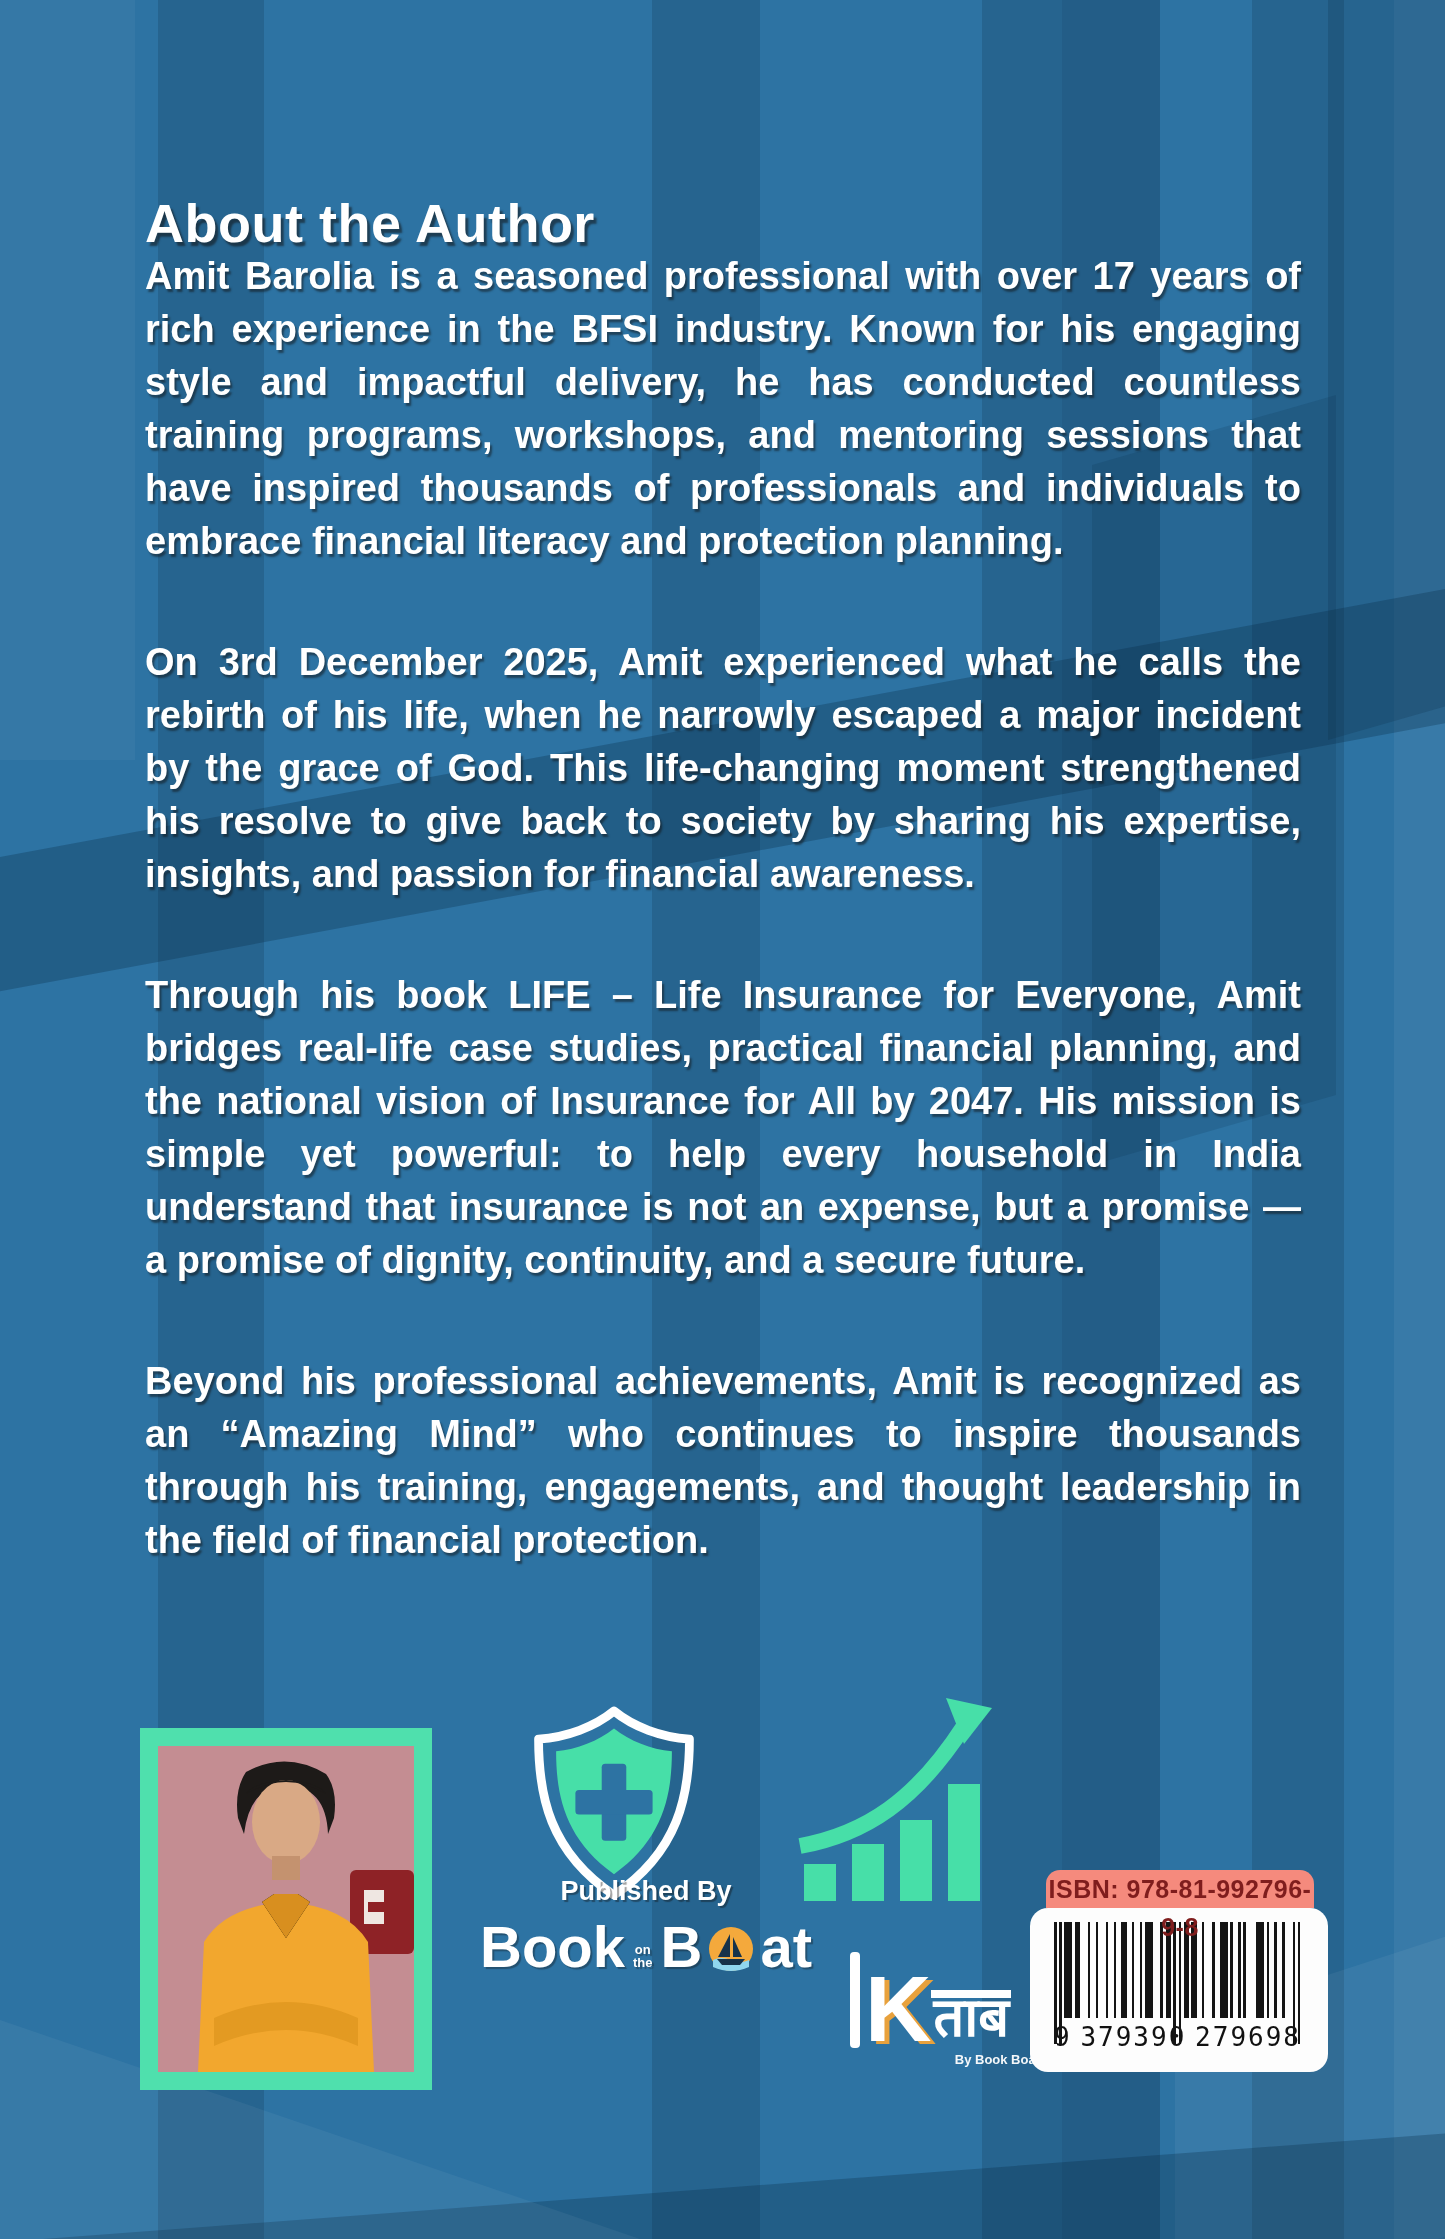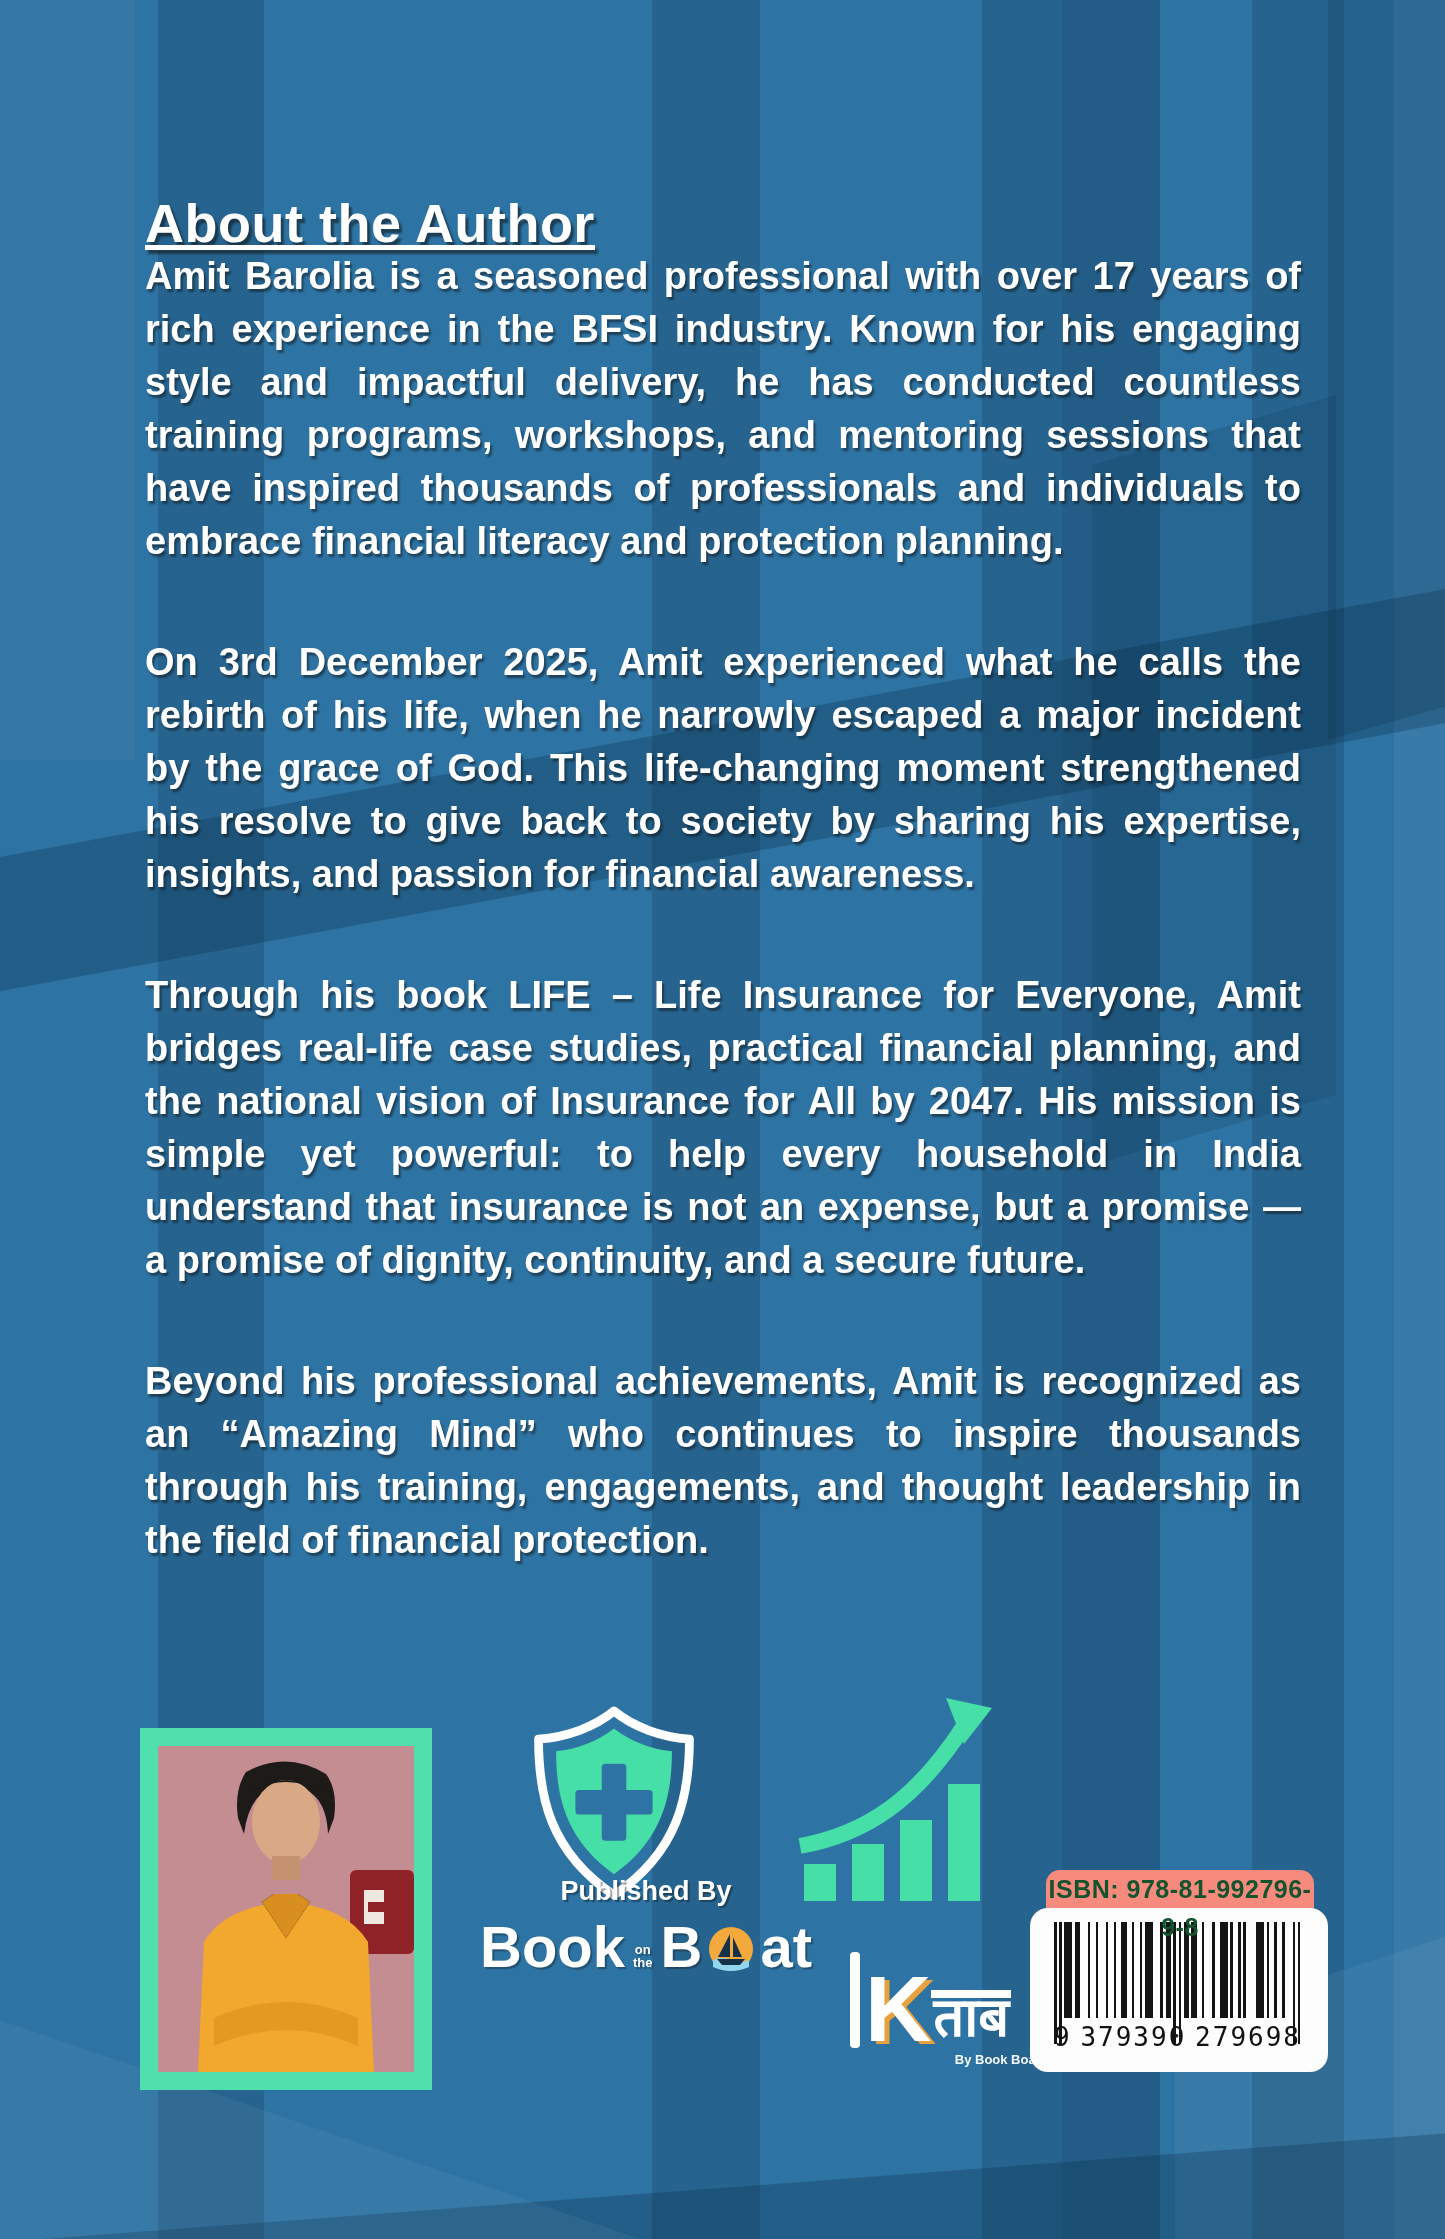--- a/index.html
+++ b/index.html
@@ -18,21 +18,21 @@
   #v5{left:1394px;top:0;width:51px;height:2239px;}
   #d1{left:-60px;top:868px;width:1960px;height:132px;transform:rotate(-10.5deg);transform-origin:left top;}
   #d2{left:1328px;top:-60px;width:140px;height:780px;transform:skewY(-16deg);}
   #d3{left:1092px;top:430px;width:244px;height:700px;transform:skewY(-16deg);background:rgba(8,38,64,0.15);}
   #d4{left:1175px;top:1980px;width:274px;height:300px;transform:skewY(-18deg);}
   #d5{left:-10px;top:2243px;width:1560px;height:220px;transform:rotate(-4.3deg);transform-origin:left top;}
   #d6{left:0;top:2020px;width:640px;height:219px;clip-path:polygon(0 0,100% 100%,0 100%);background:rgba(255,255,255,0.05);}
   #d7{left:0;top:0;width:135px;height:760px;background:rgba(255,255,255,0.04);}
   
   .page-title{position:absolute;left:145px;top:156px;font-size:54px;font-weight:bold;color:#fff;
-      letter-spacing:.5px;text-shadow:3px 4px 2px rgba(18,18,18,.55);z-index:2;text-decoration:underline;}
+      letter-spacing:.5px;text-shadow:3px 4px 2px rgba(18,18,18,.55);z-index:2;}
   .body-copy{position:absolute;left:145px;width:1156px;top:250px;z-index:2;}
   .body-copy p{margin:0 0 68px 0;font-size:38px;line-height:53px;font-weight:bold;color:#fff;
       text-align:justify;text-shadow:2px 3px 2px rgba(18,18,18,.5);}
   
   .photo-frame{position:absolute;left:140px;top:1728px;width:292px;height:362px;background:#4fe0ad;
       padding:0;z-index:2;box-sizing:border-box;}
   .photo-frame svg{position:absolute;left:18px;top:18px;}
   
   .shield{position:absolute;left:526px;top:1704px;z-index:2;}
   .chart{position:absolute;left:796px;top:1696px;z-index:2;}
@@ -49,21 +49,21 @@
   .kitab-row{display:flex;align-items:flex-end;}
   .matra{width:10px;height:96px;background:#fff;border-radius:4px;margin-right:5px;}
   .kitab-k{font-size:92px;line-height:78px;font-weight:bold;color:#fff;
       text-shadow:5px 3px 0 #e8a13c;}
   .kitab-dev{position:relative;font-family:"DejaVu Sans",sans-serif;font-size:54px;line-height:60px;
       font-weight:bold;color:#fff;margin-left:2px;}
   .kitab-dev::before{content:"";position:absolute;left:-2px;right:-2px;top:2px;height:8px;background:#fff;}
   .kitab-by{font-size:13px;font-weight:bold;text-align:right;margin-top:4px;opacity:.95;}
   
   .isbn-tab{position:absolute;left:1046px;top:1870px;width:268px;height:38px;background:#f58a7d;
-      border-radius:14px 14px 0 0;z-index:3;color:#14532d;font-weight:bold;font-size:25px;
+      border-radius:14px 14px 0 0;z-index:3;color:#7f1d1d;font-weight:bold;font-size:25px;
       line-height:38px;text-align:center;letter-spacing:.5px;}
   .isbn-panel{position:absolute;left:1030px;top:1908px;width:298px;height:164px;background:#fdfdfd;
       border-radius:18px;z-index:2;box-sizing:border-box;padding:14px 0 10px 24px;}
   .bars{position:relative;display:flex;height:96px;align-items:flex-start;}
   .bars div{background:#141414;}
   .nums{display:flex;justify-content:space-between;width:247px;padding-top:4px;
       font-family:"DejaVu Sans Mono",monospace;font-size:26px;color:#111;letter-spacing:2px;}
 </style>
 </head>
 <body>

